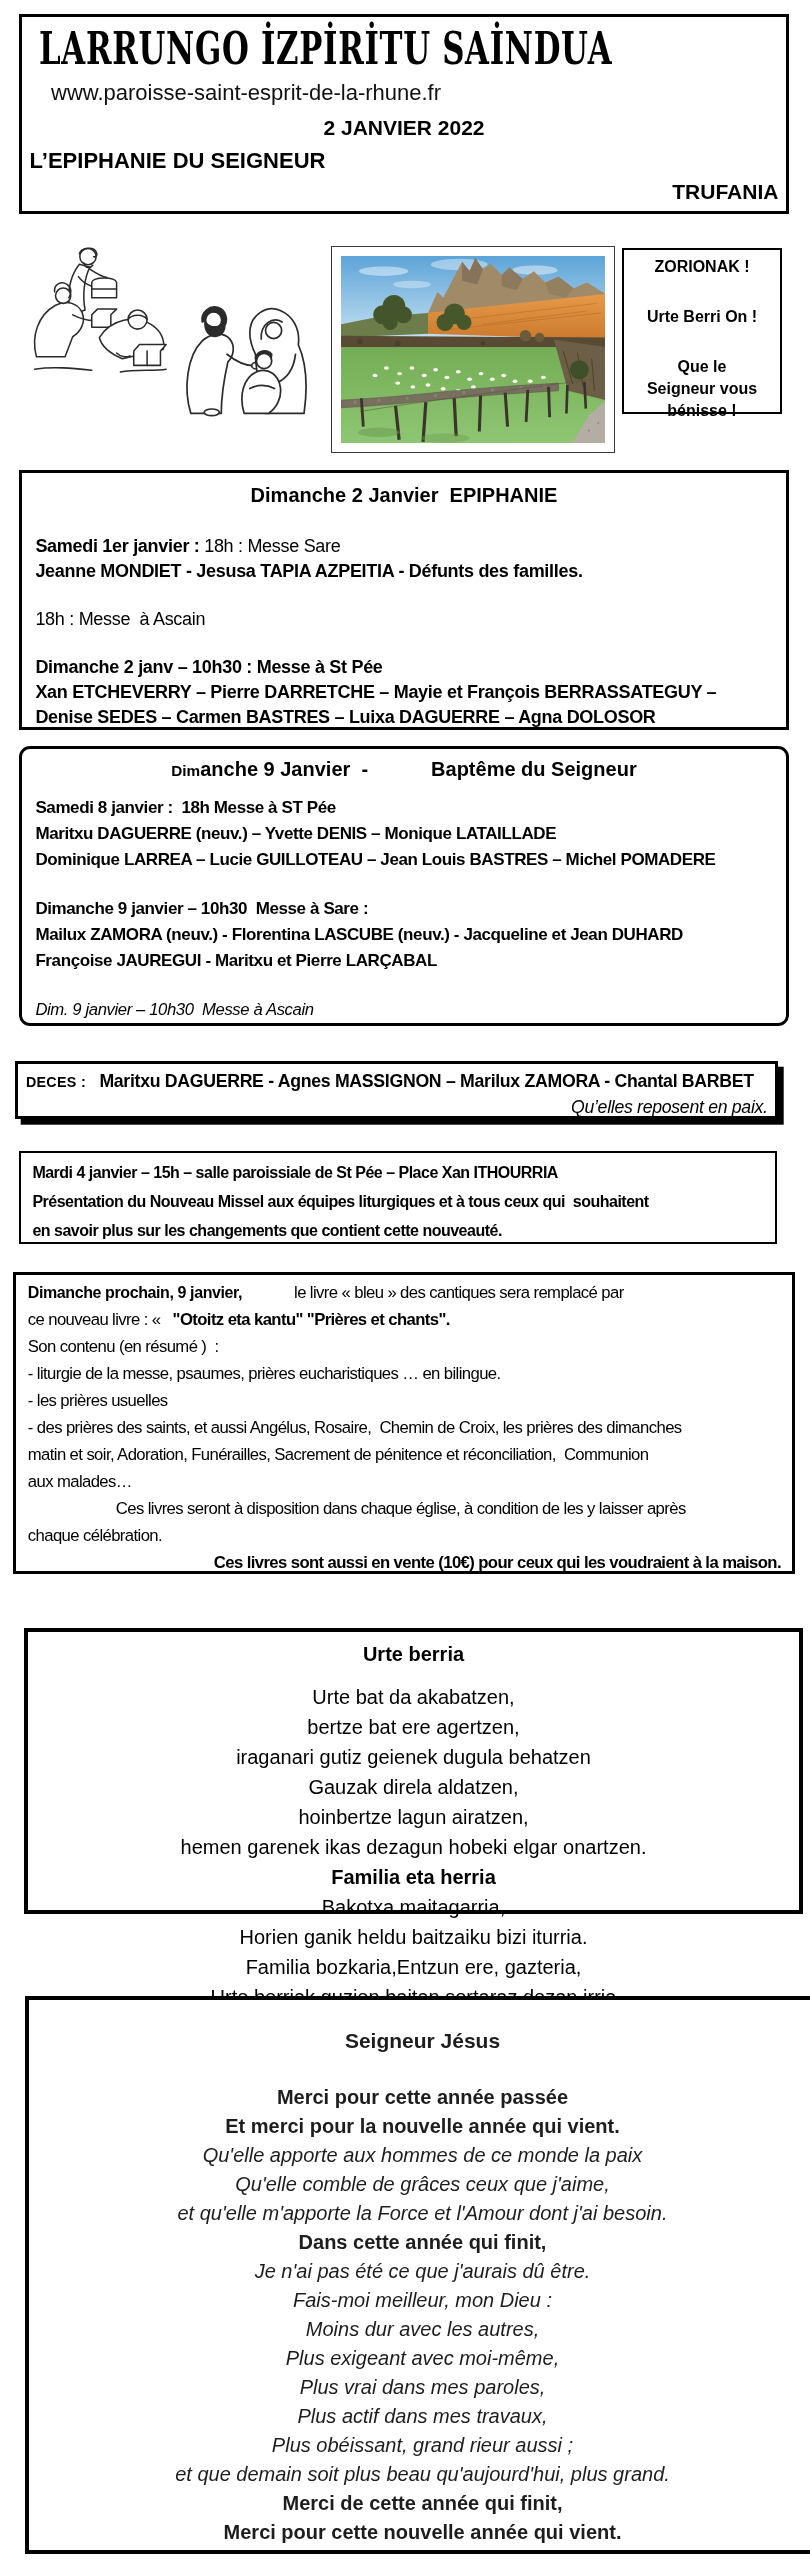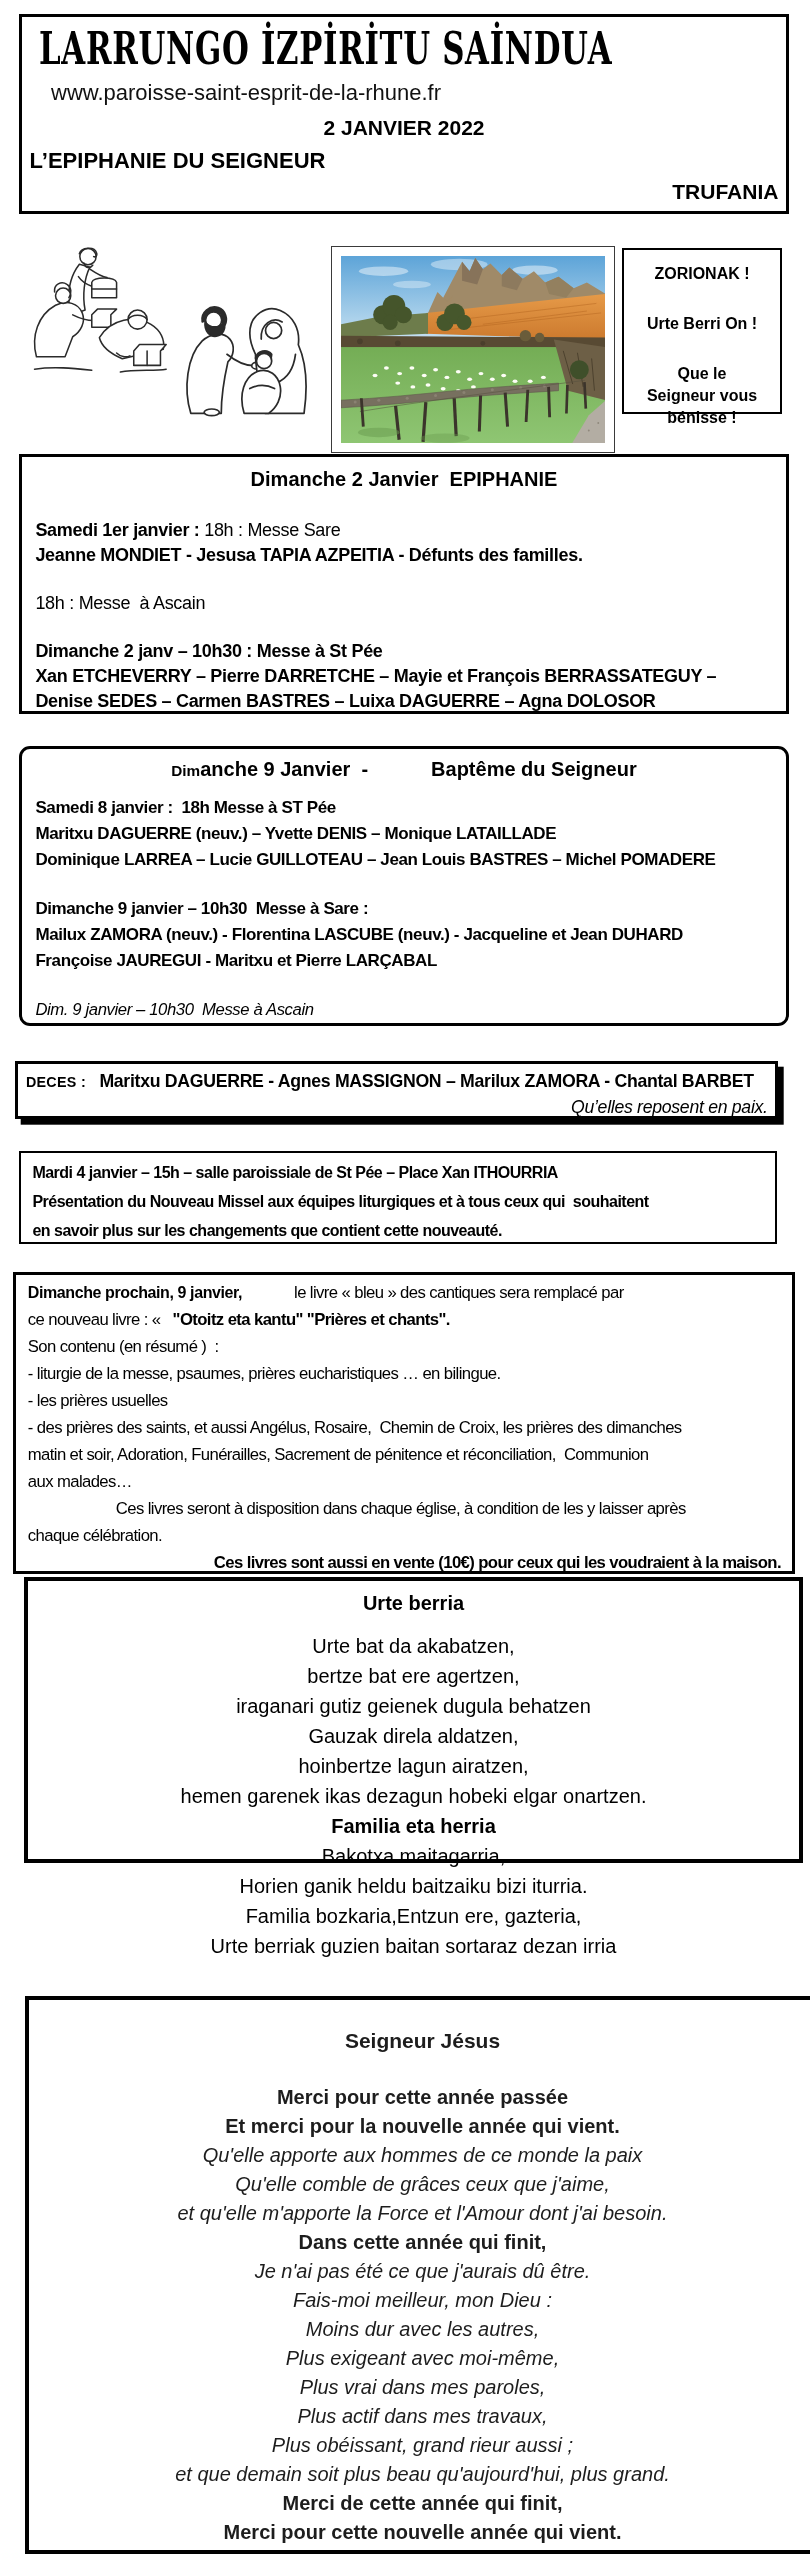--- a/index.html
+++ b/index.html
@@ -18,25 +18,25 @@
   .website{position:absolute;left:29px;top:63px;font-size:22px;color:#111;}
   .hdate{position:absolute;left:0;right:0;top:99px;text-align:center;font-weight:bold;font-size:21px;}
   .feast{position:absolute;left:7.6px;top:131px;font-weight:bold;font-size:22px;}
   .trufania{position:absolute;right:7.6px;top:163px;font-weight:bold;font-size:21px;}
   
   .magi{position:absolute;left:25px;top:244px;}
   .family{position:absolute;left:179px;top:301px;}
   .photo-frame{position:absolute;left:331px;top:246px;width:284px;height:207px;box-sizing:border-box;
                border:1.9px solid #3a3a3a;background:#fff;padding:8.6px;}
   .photo-frame svg{display:block;width:100%;height:100%;}
-  .zor{left:622px;top:248px;width:160px;height:166px;border-width:2.9px;padding-top:13px;text-align:center;}
+  .zor{left:622px;top:248px;width:160px;height:166px;border-width:2.9px;padding-top:6px;text-align:center;}
   .zor .line{font-size:16px;line-height:22px;font-weight:bold;letter-spacing:0;}
   .zblank{height:28px;}
   
-  .bx1{left:19px;top:454px;width:770px;height:260px;padding:7.6px 13.4px;}
+  .bx1{left:19px;top:470px;width:770px;height:260px;padding:7.6px 13.4px;}
   .box-title{text-align:center;font-weight:bold;font-size:20px;white-space:pre-wrap;}
   .bx1 .box-title{margin:3.8px 0 27px;}
   .bx2{left:19px;top:746px;width:770px;height:280px;padding:5.7px 13.4px;border-radius:11px;}
   .bx2 .box-title{margin:3.8px 0 13.4px;}
   .bx2 .line{font-size:17px;line-height:26px;letter-spacing:-0.4px;}
   .ttl-sm{font-size:15.3px;font-weight:bold;}
   .title-gap{display:inline-block;width:63px;}
   .bx2 .i{font-size:16.7px;}
   
   .deces{left:15.3px;top:1061px;width:763px;height:58px;padding:4.8px 7.6px;box-shadow:5.7px 5.7px 0 0 #000;}
@@ -46,21 +46,21 @@
   
   .mardi{left:19px;top:1151px;width:758px;height:93px;border-width:2.9px;padding:4.8px 11.4px;}
   .mardi .line{font-size:16px;line-height:29px;font-weight:bold;letter-spacing:-0.5px;}
   
   .missel{left:13.4px;top:1272px;width:782px;height:302px;padding:3.8px 11.4px;}
   .missel .line{font-size:16.7px;line-height:27px;letter-spacing:-0.6px;}
   .missel .lg{font-size:16px;letter-spacing:-0.4px;}
   .gap1{display:inline-block;width:52px;}
   .gap2{display:inline-block;width:88px;}
   
-  .urte{left:24px;top:1577px;width:779px;height:286px;border-width:4.8px;padding-top:9.5px;text-align:center;}
+  .urte{left:24px;top:1628px;width:779px;height:286px;border-width:4.8px;padding-top:9.5px;text-align:center;}
   .urte .box-title{font-size:20px;margin:1.9px 0 15.3px;}
   .urte .line{font-size:20px;line-height:30px;letter-spacing:0;}
   
   .seig{left:25px;top:1996px;width:795px;height:558px;border-width:4.8px;padding-top:27px;text-align:center;color:#1d1d1d;}
   .seig .box-title{font-size:21px;margin:1.9px 0 30.5px;}
   .seig .line{font-size:20px;line-height:29px;letter-spacing:0;}
 </style>
 </head>
 <body>
 

